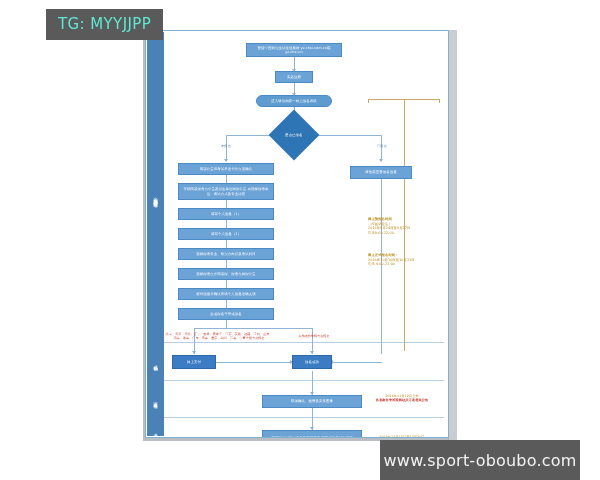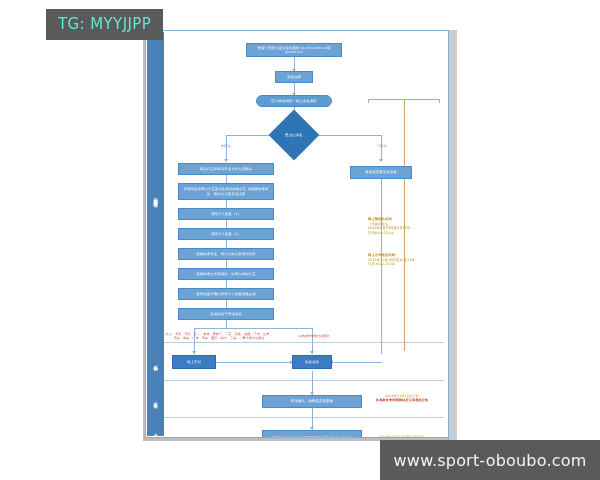--- a/index.html
+++ b/index.html
@@ -11,21 +11,21 @@
 
   
   .tag-tl{
     position:absolute;left:10px;top:9px;
     background:#5a5a5a;color:#5eead4;
     font-size:15px;letter-spacing:.4px;
     padding:6px 12px 7px 12px;
     white-space:nowrap;z-index:40;margin-left:36px;
   }
   .tag-br{
-    position:absolute;left:380px;top:440px;width:220px;height:40px;
+    position:absolute;left:380px;top:440px;width:200px;height:40px;
     background:#5a5a5a;color:#f2f2f2;
     font-size:16px;letter-spacing:.2px;
     display:flex;align-items:center;justify-content:center;
     white-space:nowrap;z-index:40;
   }
 
   
   .doc-wrap{position:absolute;left:143px;top:30px;width:315px;height:411px;}
   .doc-shadow{position:absolute;left:0;top:0;width:306px;height:411px;background:#b9bec4;}
   .doc-scroll{position:absolute;left:448px;top:30px;width:8px;height:411px;background:#c9ccd0;border-left:1px solid #aeb3b8;}

